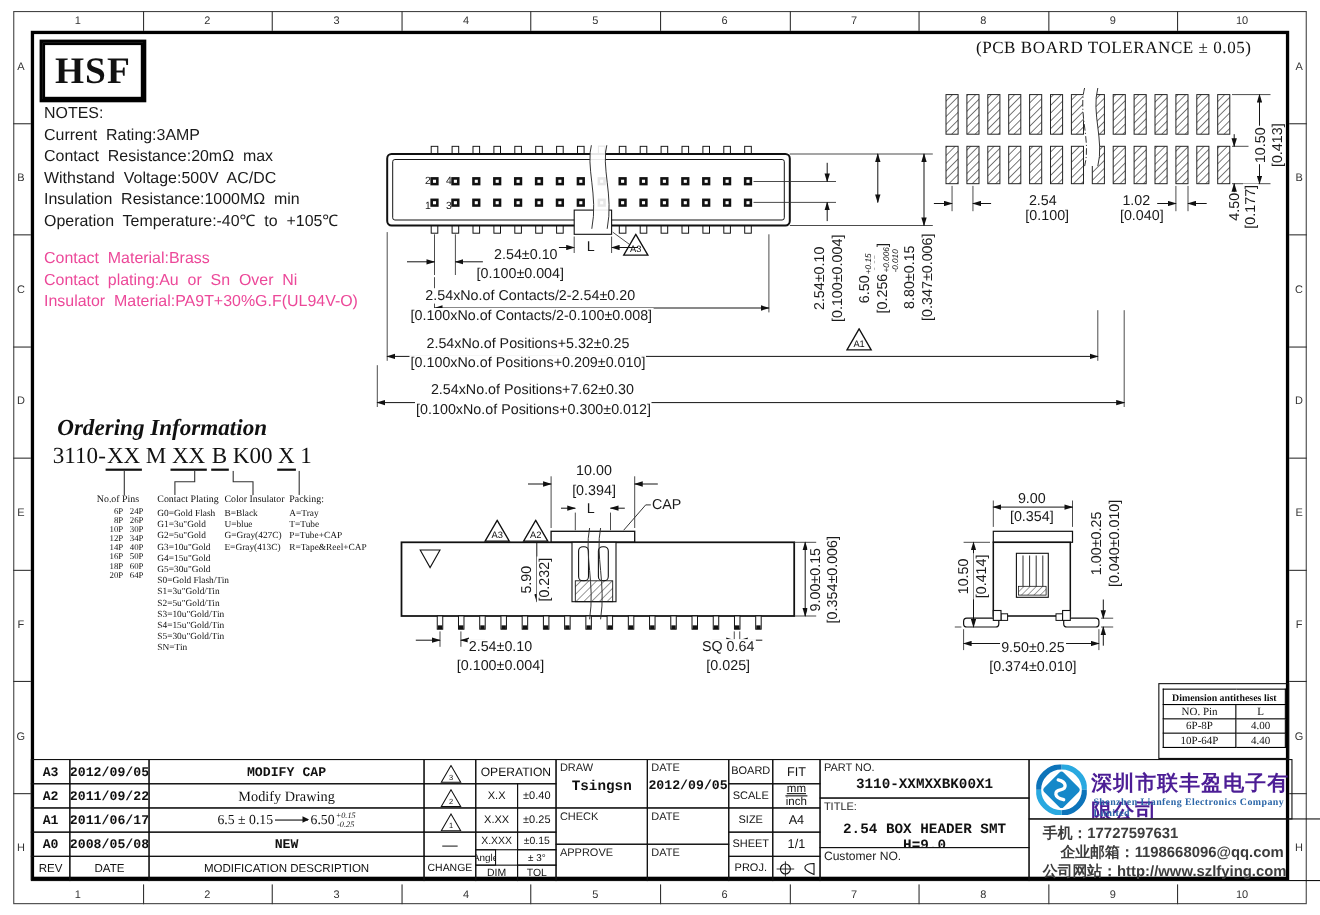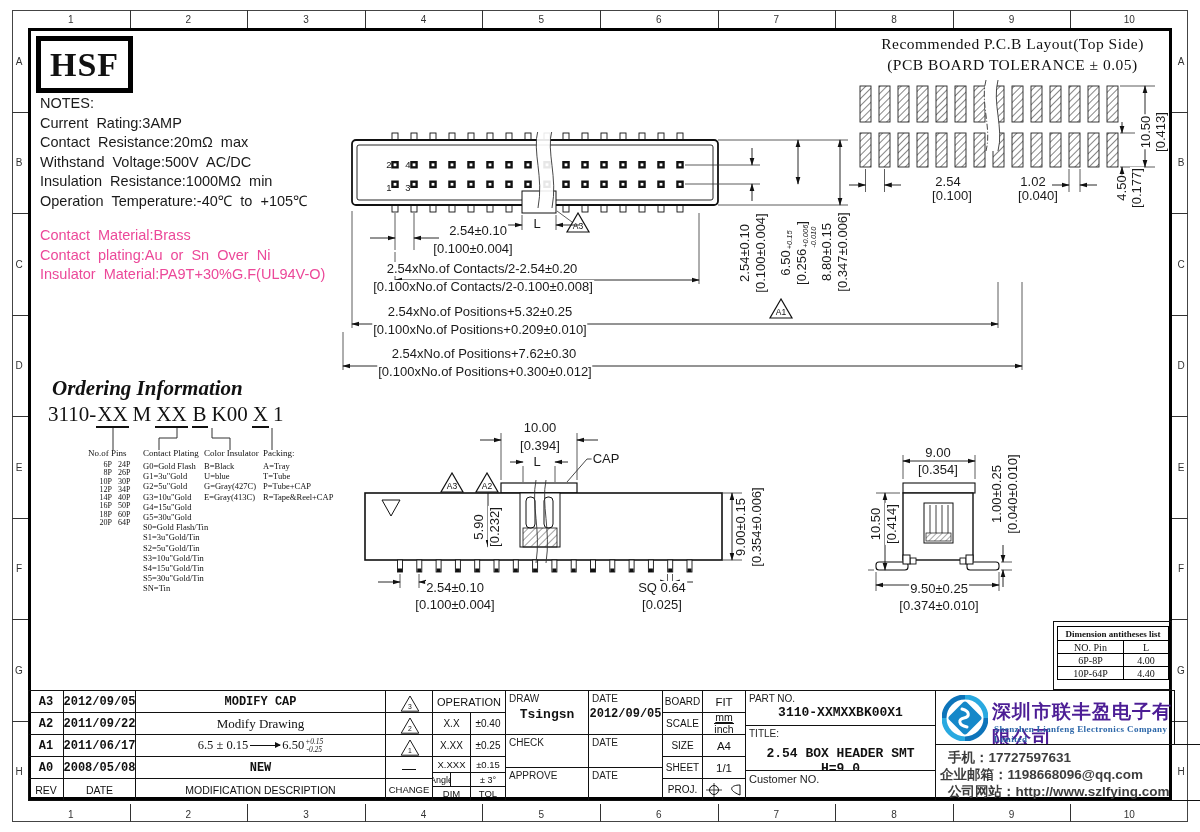--- a/index.html
+++ b/index.html
@@ -143,21 +143,20 @@
   <div>Insulation Resistance:1000MΩ min</div>
   <div>Operation Temperature:-40℃ to +105℃</div>
 </div>
 <div class="notes2">
   <div>Contact Material:Brass</div>
   <div>Contact plating:Au or Sn Over Ni</div>
   <div>Insulator Material:PA9T+30%G.F(UL94V-O)</div>
 </div>
 
 <div class="pcbtitle">
-  <div>Recommended P.C.B Layout(Top Side)</div>
   <div>(PCB BOARD TOLERANCE ± 0.05)</div>
 </div>
 
 <svg style="left:845px;top:78px" width="335" height="150" viewBox="0 0 335 150">
   <defs>
     <pattern id="hatch-pcb" width="5" height="5" patternUnits="userSpaceOnUse" patternTransform="rotate(45)">
       <line x1="0" y1="0" x2="0" y2="5" stroke="#444" stroke-width="1.3"></line>
     </pattern>
     <marker id="ah-pcb" viewBox="0 0 10 6" refX="9" refY="3" markerWidth="9" markerHeight="6" orient="auto-start-reverse">
       <path d="M0,0 L10,3 L0,6 Z" fill="#111"></path>
@@ -705,21 +704,21 @@
     <path d="M23,44 A21,21 0 0 1 2,23" fill="none" stroke="#29a9e0" stroke-width="5"></path>
     <path d="M2,23 A21,21 0 0 1 23,2" fill="none" stroke="#0d74ba" stroke-width="5"></path>
     <rect x="10.5" y="10.5" width="25" height="25" rx="3" transform="rotate(45 23 23)" fill="#1588c9"></rect>
     <path d="M20,14 C28,16 28,22 22,23 C16,24 16,30 25,32" fill="none" stroke="#fff" stroke-width="3" stroke-linecap="round"></path>
   </svg>
   <div class="co-cn" style="position:absolute;left:56px;top:8px;color:#4c1d95">深圳市联丰盈电子有限公司</div>
   <div class="co-en" style="position:absolute;left:58px;top:33px">Shenzhen Lianfeng Electronics Company Limited</div>
 </div>
 <div class="cell" style="left:935px;top:744px;width:276px;height:57px">
   <div class="co-line" style="position:absolute;left:12px;top:4px">手机：17727597631</div>
-  <div class="co-line" style="position:absolute;left:4px;top:21px">企业邮箱：1198668096@qq.com</div>
+  <div class="co-line" style="position:absolute;left:28px;top:21px">企业邮箱：1198668096@qq.com</div>
   <div class="co-line" style="position:absolute;left:12px;top:38px">公司网站：http://www.szlfying.com</div>
 </div>
 
 <div id="annot-layer">
     <div class="dim" style="left: 478px; top: 231px;">2.54±0.10</div>
     <div class="dim" style="left: 473px; top: 249px;">[0.100±0.004]</div>
     <div class="dim" style="left: 482px; top: 269px;">2.54xNo.of Contacts/2-2.54±0.20</div>
     <div class="dim" style="left: 483px; top: 287px;">[0.100xNo.of Contacts/2-0.100±0.008]</div>
     <div class="dim" style="left: 480px; top: 312px;">2.54xNo.of Positions+5.32±0.25</div>
     <div class="dim" style="left: 480px; top: 330px;">[0.100xNo.of Positions+0.209±0.010]</div>

